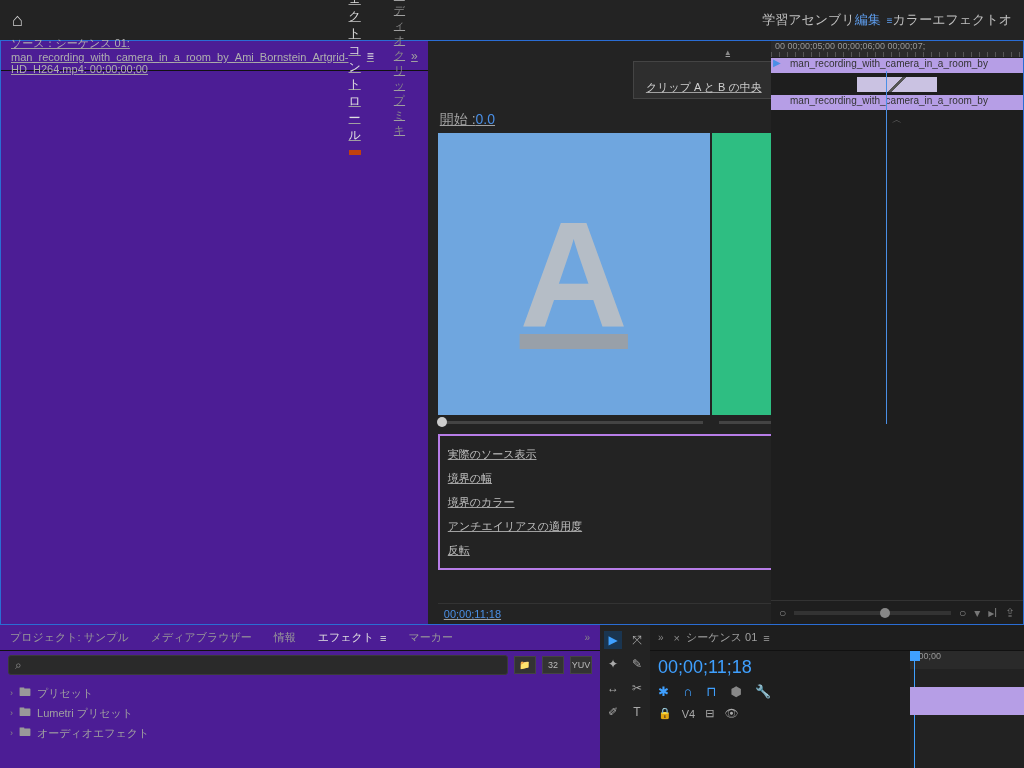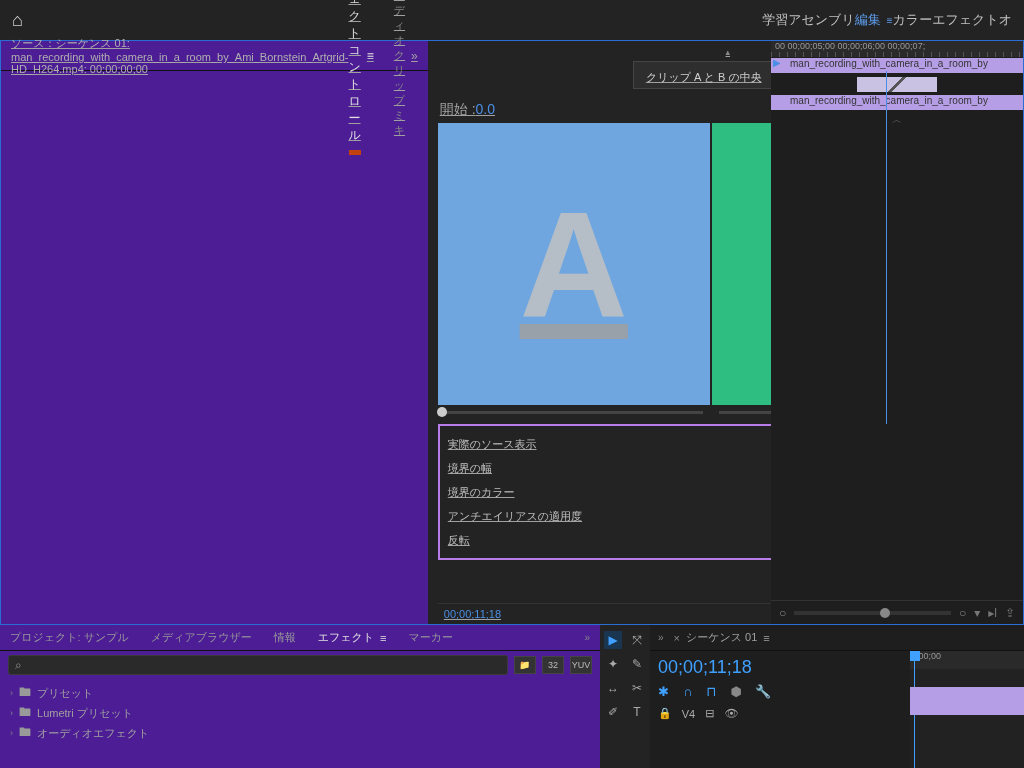--- a/index.html
+++ b/index.html
@@ -16,21 +16,21 @@
 .panel-tabs{height:30px;display:flex;align-items:center;border-bottom:1px solid #111;padding:0 10px;}
 .tab-text{color:#b0b0b0;font-size:11px;}
 .tab-active{color:#e0e0e0;display:flex;align-items:center;gap:6px;margin-left:auto;}
 .tab-active .underline{border-bottom:5px solid #c2410c;padding-bottom:6px;}
 .other-tab{margin-left:20px;color:#888;font-size:11px;}
 .arrows{margin-left:6px;font-size:10px color:#888;}
 .ec-body{flex:1;display:flex;flex-direction:column;padding:8px 10px 0 10px;background:#232323;}
 .breadcrumb{font-size:11px;color:#c0c0c0;margin-bottom:4px;}
 .tick{color:#888;font-size:9px;text-align:center;margin:-2px 0 4px 34px;}
 .dropdown-row{display:flex;justify-content:center;margin-bottom:12px;}
-.dropdown{background:#2e2e2e;border:1px solid #444;padding:8px 26px 3px 12px;font-size:11px;color:#d0d0d0;position:relative;}
+.dropdown{background:#2e2e2e;border:1px solid #444;padding:18px 26px 3px 12px;font-size:11px;color:#d0d0d0;position:relative;}
 .dropdown::after{content:"⌄";position:absolute;right:8px;top:1px;}
 .startend-row{display:flex;justify-content:space-between;font-size:14px;margin-bottom:4px;padding:0 2px;}
 .blue-val{color:#4a8fe6;}
 .ab-preview{display:flex;gap:2px;height:282px;}
 .a-pane{flex:1;background:#6fa6df;display:flex;align-items:center;justify-content:center;}
 .b-pane{flex:1;background:#2ebe82;display:flex;align-items:center;justify-content:center;}
 .big-letter{font-size:150px;font-weight:700;color:#c2c2c2;opacity:.85;}
 .slider-row{display:flex;gap:16px;margin:6px 0 10px;align-items:center;}
 .slider-track{flex:1;height:3px;background:#444;position:relative;}
 .slider-thumb{width:10px;height:10px;border-radius:50%;background:#ccc;position:absolute;top:-4px;}

